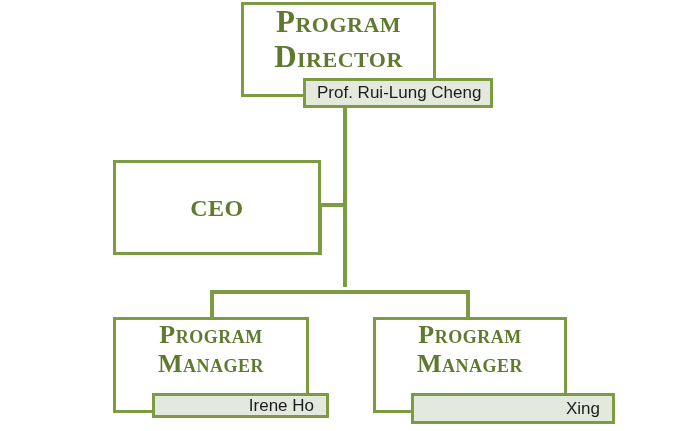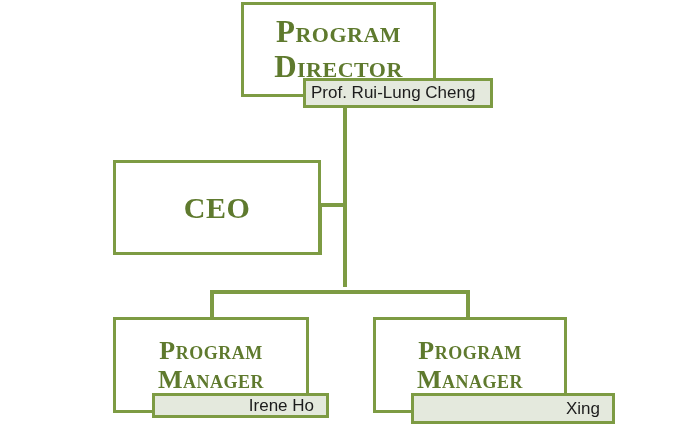--- a/index.html
+++ b/index.html
@@ -28,50 +28,49 @@
   .line-v { width: 4px; }
   .line-h { height: 4px; }
 
   
   .node-box {
     position: absolute;
     box-sizing: border-box;
     border: 3px solid #7d9b43;
     background: #ffffff;
     display: flex;
-    align-items: center;
     justify-content: center;
     text-align: center;
   }
   .node-title {
     color: #5f7a2e;
     font-family: "Liberation Serif", serif;
     font-weight: bold;
     font-variant: small-caps;
     letter-spacing: 0.5px;
     line-height: 1.12;
     white-space: pre-line;
   }
   .title-lg { font-size: 31px; }
-  .title-md { font-size: 30px; }
+  .title-md { font-size: 24px; margin-top: 32px; }
   .title-sm { font-size: 26px; }
 
   
   .name-plate {
     position: absolute;
     box-sizing: border-box;
     border: 3px solid #7d9b43;
     background: #e4e9dd;
     display: flex;
     align-items: center;
     font-size: 17px;
     color: #1c1c1c;
     font-family: "Liberation Sans", sans-serif;
   }
-  .plate-left  { justify-content: flex-start; padding-left: 5px; }
+  .plate-left  { justify-content: flex-start; padding-left: 11px; }
   .plate-right { justify-content: flex-end;   padding-right: 12px; }
 </style>
 </head>
 <body>
 
 <div id="org-chart">
 
   <div class="line line-v" style="left:343px; top:105px; height:182px;"></div>
 
   <div class="line line-h" style="left:318px; top:203px; width:29px;"></div>

